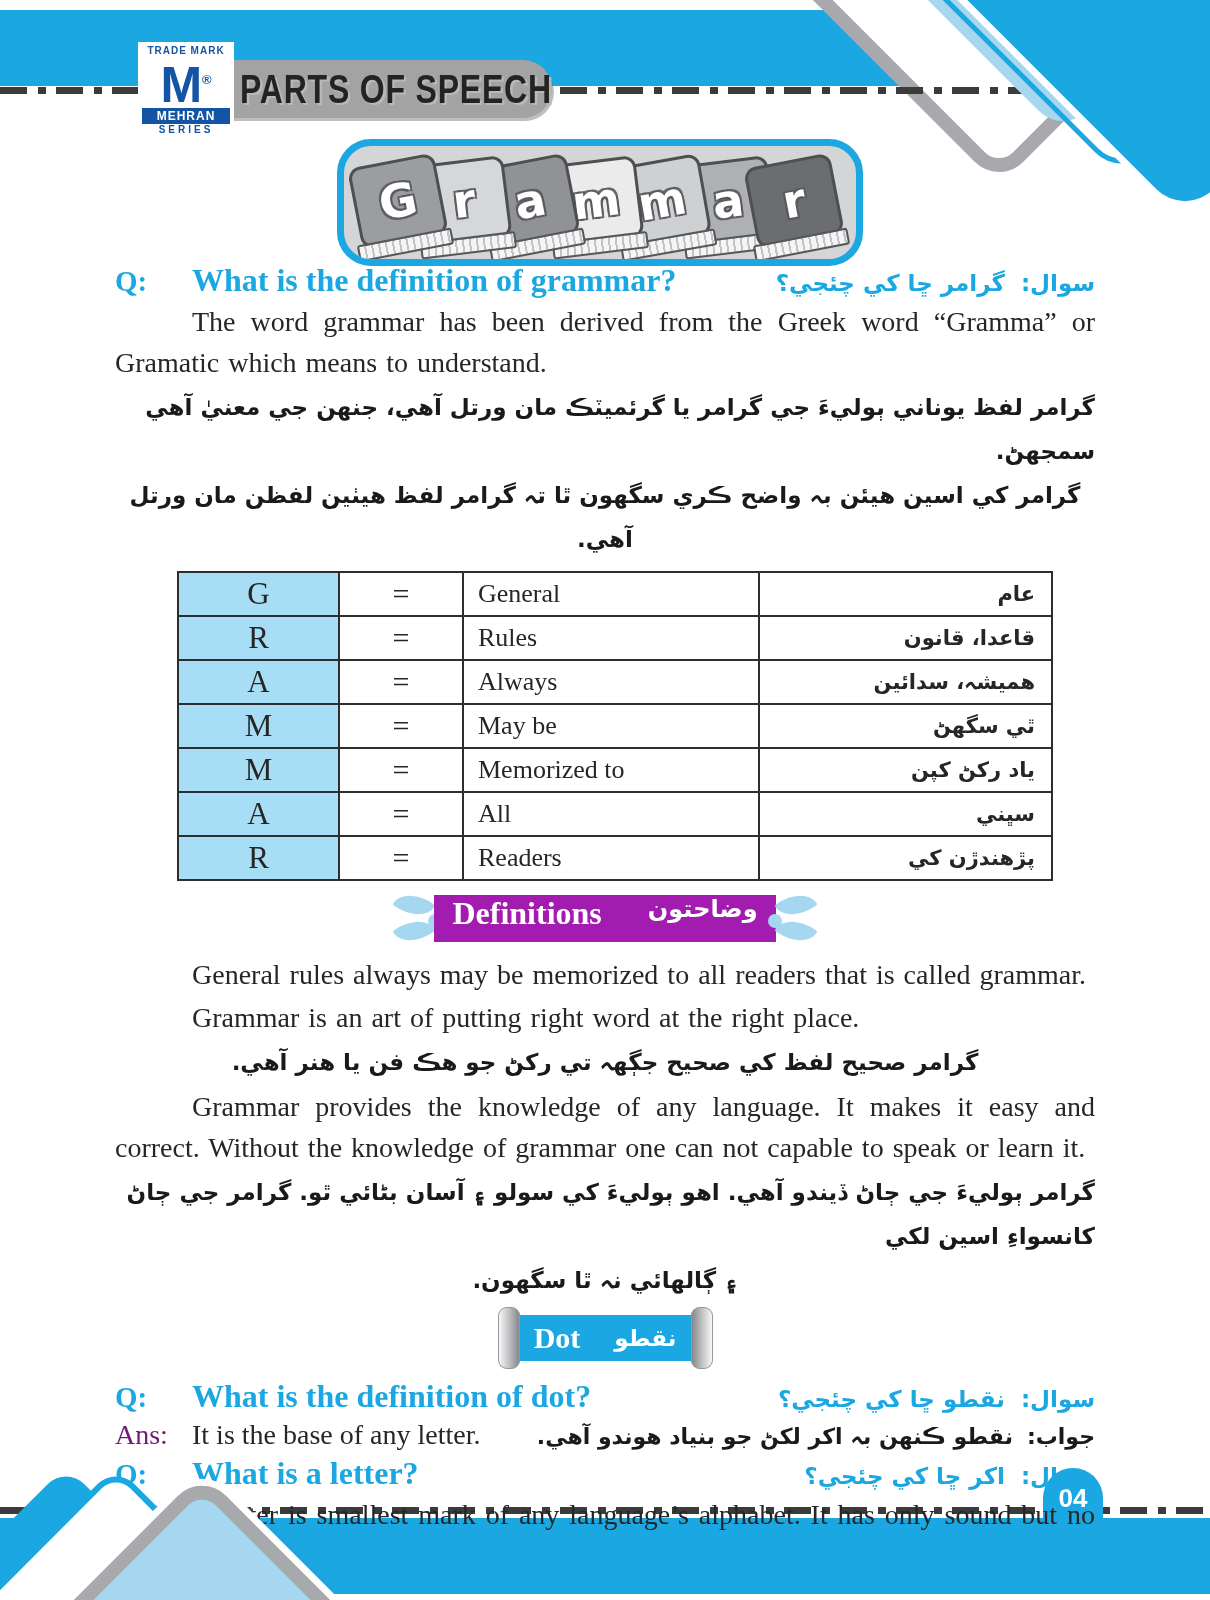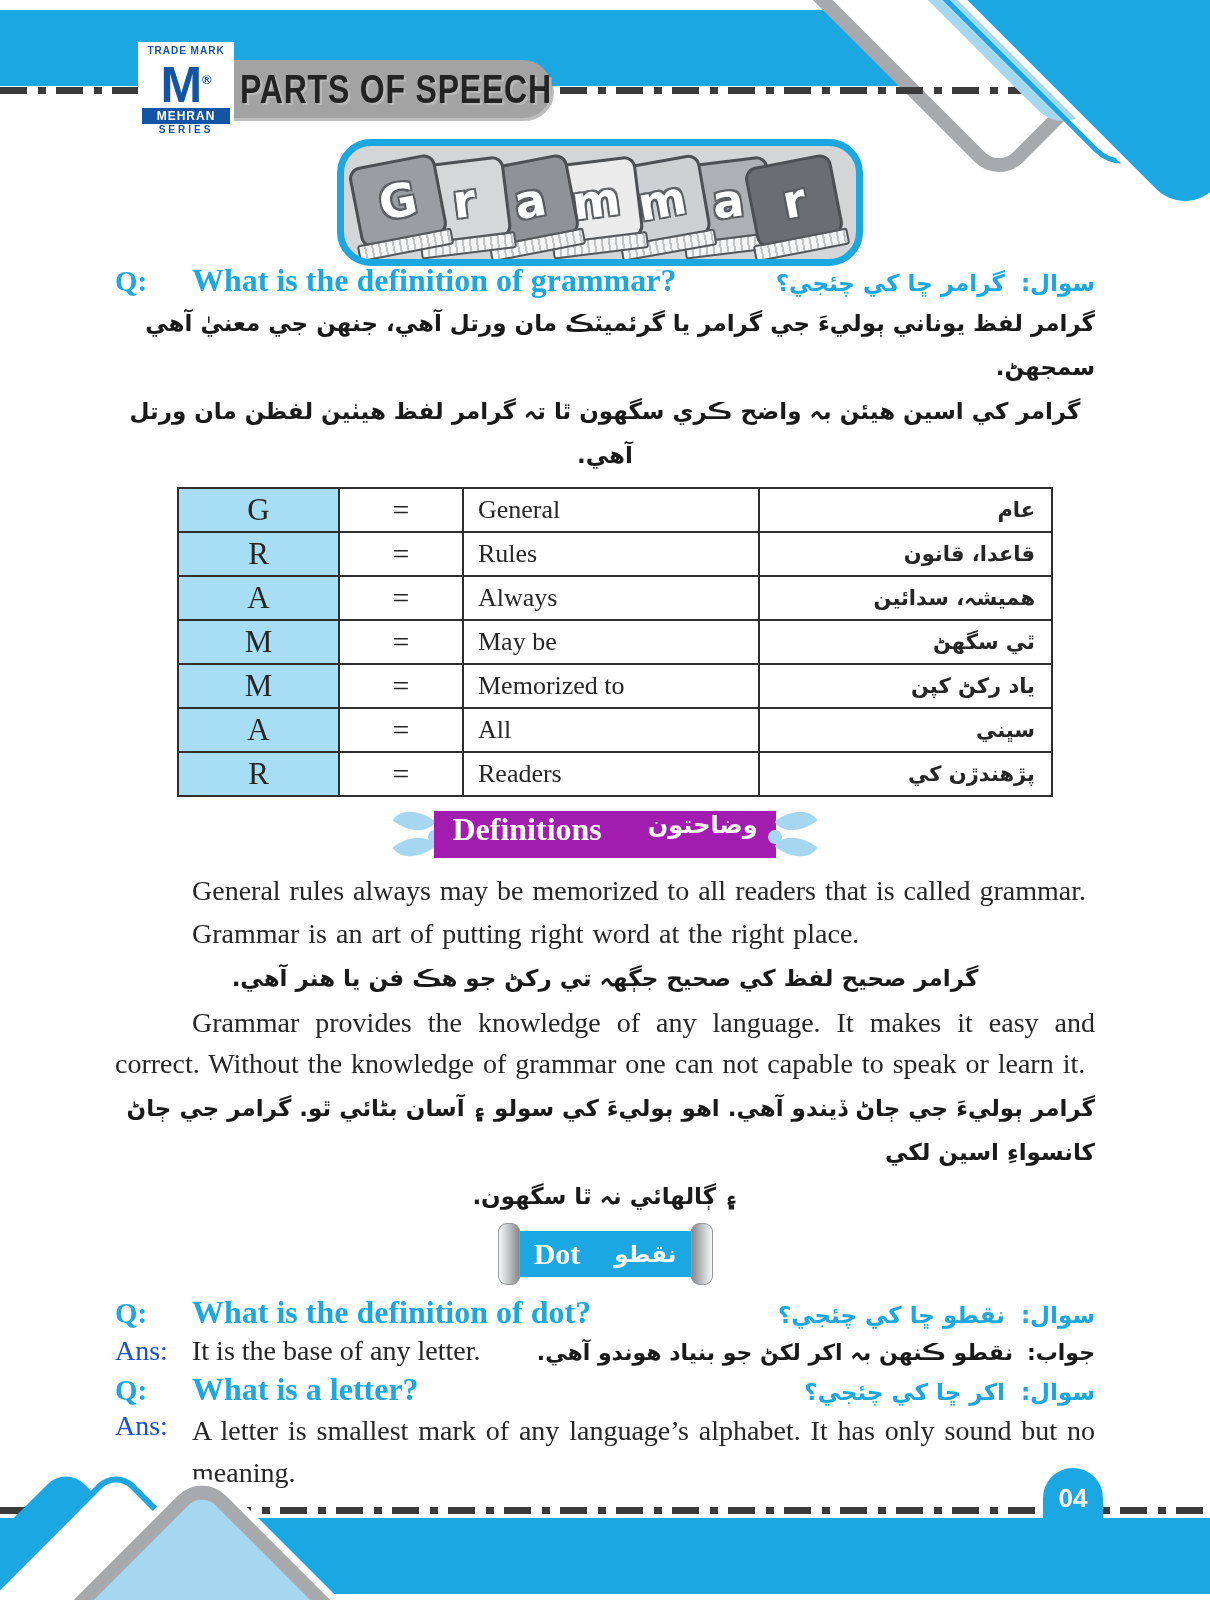--- a/index.html
+++ b/index.html
@@ -44,21 +44,21 @@
   .b2{left:142px;background:#909295;transform:rotate(-11deg);z-index:7;}
   .b3{left:208px;background:#ebebec;transform:rotate(-7deg);z-index:6;}
   .b4{left:274px;background:#cfd0d2;transform:rotate(-10deg);z-index:5;}
   .b5{left:340px;background:#aeb0b3;transform:rotate(-7deg);z-index:4;}
   .b6{left:406px;background:#6b6d70;transform:rotate(-11deg);z-index:9;}
 
   
   .content{position:absolute;left:115px;top:258px;width:980px;z-index:4;}
   .qrow{display:flex;align-items:baseline;margin:4px 0 2px;}
   .qlabel{flex:0 0 77px;font-size:29px;font-weight:bold;color:#1BA7E1;}
-  .anslabel{flex:0 0 77px;font-size:28px;color:#1d4ed8;}
+  .anslabel{flex:0 0 77px;font-size:28px;color:#701a75;}
   .q-en{font-size:32px;font-weight:bold;color:#1BA7E1;}
   .ans-en{font-size:28px;color:#262626;}
   .sd{direction:rtl;font-family:"DejaVu Sans",sans-serif;font-weight:bold;}
   .q-sd{margin-left:auto;display:flex;gap:16px;font-size:23px;color:#1BA7E1;}
   .ans-sd{margin-left:auto;display:flex;gap:14px;font-size:22px;color:#1a1a1a;}
   .para{font-size:28px;line-height:41px;text-align:justify;text-indent:77px;word-spacing:2px;margin:2px 0;}
   .sdline{font-size:23px;line-height:44px;color:#1a1a1a;}
   .sd-right{text-align:right;}
   .sd-center{text-align:center;}
   .sd-wide{margin-left:-28px;width:1008px;}
@@ -160,20 +160,21 @@
 
     <div class="qrow">
       <span class="qlabel">Q:</span>
       <span class="q-en">What is the definition of grammar?</span>
       <span class="sd q-sd">
         <span>سوال:</span>
         <span>گرامر ڇا کي چئجي؟</span>
       </span>
     </div>
 
+    <p class="para">The word grammar has been derived from the Greek word “Gramma” or Gramatic which means to understand.</p>
 
     <div class="sd sdline sd-right">گرامر لفظ يوناني ٻوليءَ جي گرامر يا گرئميٽڪ مان ورتل آهي، جنهن جي معنيٰ آهي سمجهڻ.</div>
     <div class="sd sdline sd-center">گرامر کي اسين هيئن بہ واضح ڪري سگهون ٿا تہ گرامر لفظ هيٺين لفظن مان ورتل آهي.</div>
 
     <table class="acr">
       <tbody>
         <tr>
           <td class="td-letter">G</td>
           <td class="td-eq">=</td>
           <td class="td-en">General</td>

